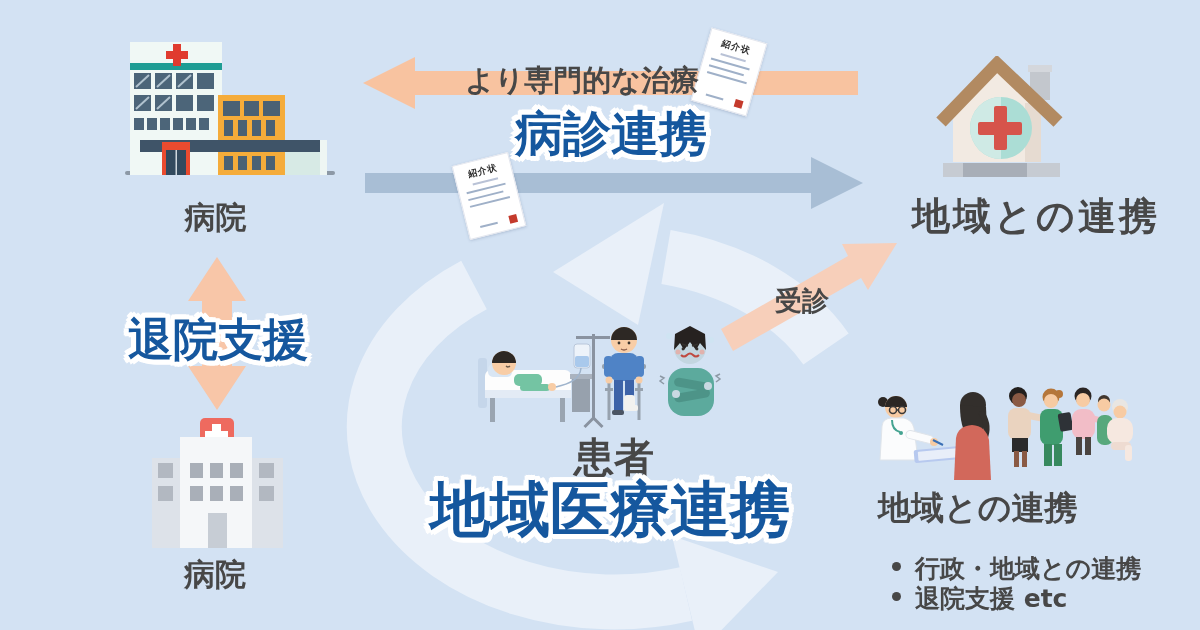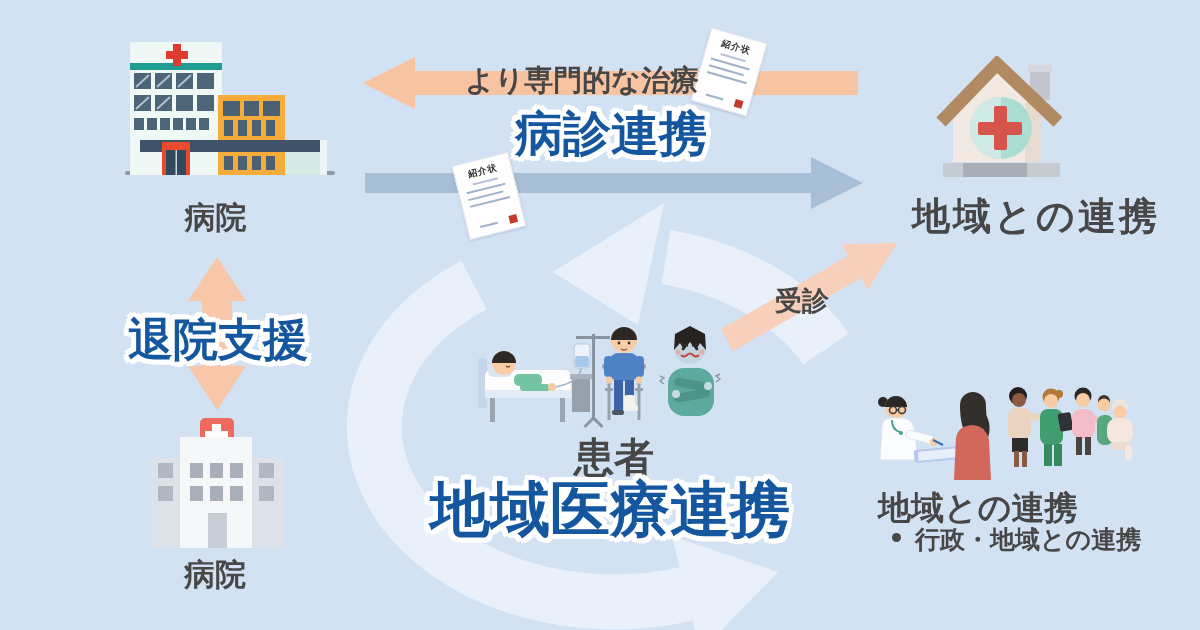--- a/index.html
+++ b/index.html
@@ -14,21 +14,21 @@
   #label-family-doctor{left:880px;top:191px;width:312px;font-size:38px;letter-spacing:3px;}
   #label-hospital-bottom{left:139px;top:554px;width:152px;font-size:31px;}
   #label-patients{left:534px;top:430px;width:160px;font-size:40px;}
   #label-specialized{left:392px;top:61px;width:380px;font-size:29px;}
   #label-stable{left:450px;top:169px;width:380px;font-size:28px;}
   #label-visit{left:762px;top:283px;width:80px;font-size:27px;}
   #title-byoshin{left:411px;top:102px;width:400px;font-size:48px;}
   #title-byobyo{left:18px;top:310px;width:400px;font-size:45px;}
   #title-main{left:300px;top:470px;width:620px;font-size:60px;}
   #others-heading{position:absolute;left:878px;top:486px;font-size:33px;font-weight:bold;color:#474747;white-space:nowrap;}
-  #others-bullets{position:absolute;left:892px;top:523px;}
+  #others-bullets{position:absolute;left:892px;top:552px;}
   .bullet-row{display:flex;align-items:flex-start;height:30px;font-size:25px;font-weight:bold;color:#474747;white-space:nowrap;}
   .bullet-dot{width:9px;height:9px;border-radius:50%;background:#474747;margin:10px 14px 0 0;flex:none;}
   .letter{position:absolute;width:56px;height:74px;background:#ffffff;border:1px solid #e3e6ee;
           box-shadow:0 1px 3px rgba(60,80,120,.25);z-index:2;}
   .letter-title{font-size:9px;font-weight:bold;color:#2b2b2b;text-align:center;margin-top:5px;letter-spacing:1px;}
   .l-sub{height:2px;background:#b9c2d6;margin:3px auto 0;width:26px;}
   .l-line{height:2px;background:#9fb0c8;margin:5px 7px 0;}
   .l-stamp{position:absolute;right:6px;bottom:5px;width:8px;height:8px;background:#c43a2c;}
   .l-foot{position:absolute;left:12px;bottom:8px;width:18px;height:2px;background:#9fb0c8;}
   svg{position:absolute;}
@@ -296,15 +296,19 @@
   <div class="blue-title" id="title-byobyo" style="z-index:3">退院支援</div>
   <div class="lbl" id="label-visit" style="z-index:3">受診</div>
   <div class="blue-title" id="title-main" style="z-index:3">地域医療連携</div>
 
   <div id="others-heading" style="z-index:3">地域との連携</div>
   <div id="others-bullets" style="z-index:3">
     <div class="bullet-row">
       <span class="bullet-dot"></span>
       <span>行政・地域との連携</span>
     </div>
+    <div class="bullet-row">
+      <span class="bullet-dot"></span>
+      <span>退院支援 etc</span>
+    </div>
   </div>
 
 </div>
 
 </body></html>

